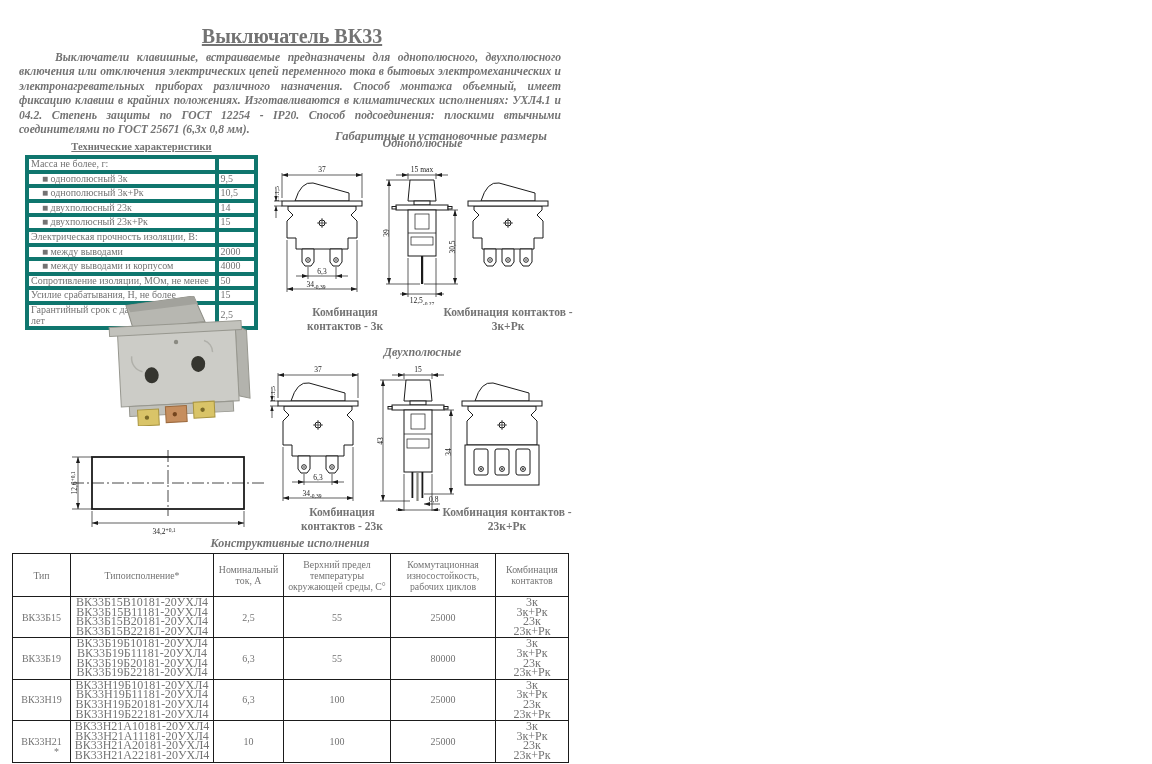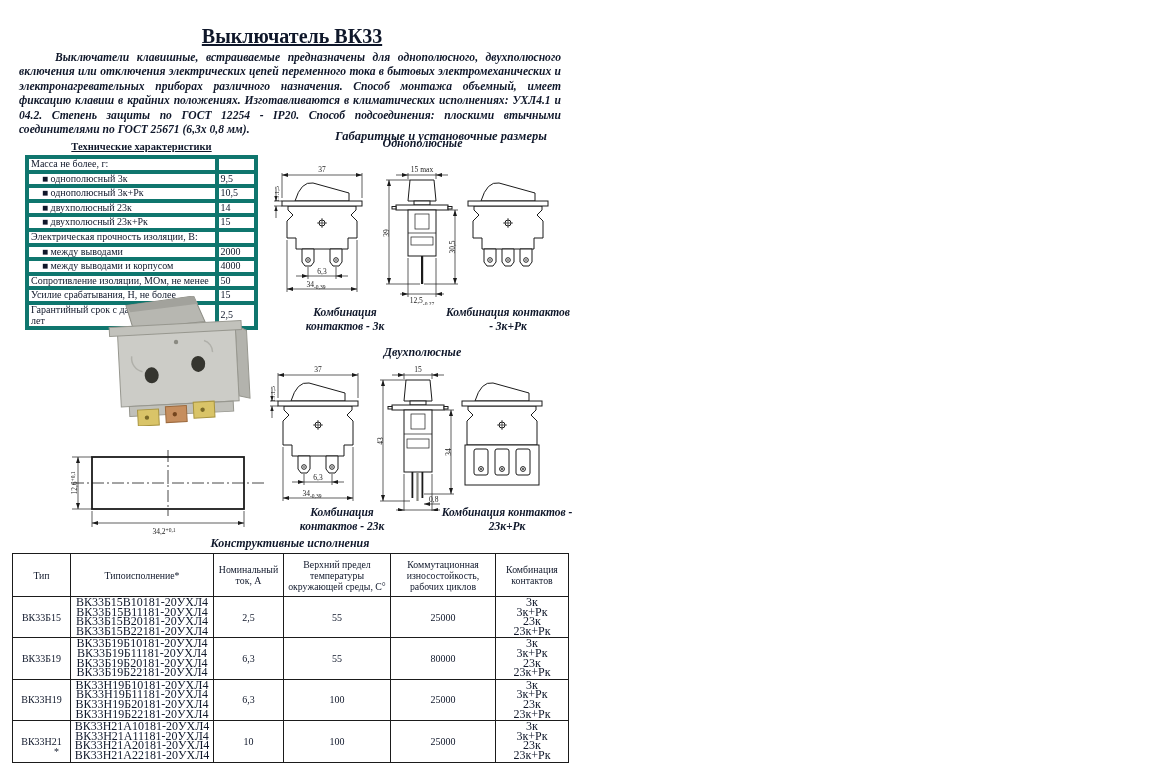--- a/index.html
+++ b/index.html
@@ -1,29 +1,29 @@
 <!DOCTYPE html>
 <html><head>
 <meta charset="utf-8">
 <style>
   html,body{margin:0;padding:0;background:#888;}
   .page{position:relative;width:1152px;height:764px;background:#ffffff;overflow:hidden;
-        font-family:"Liberation Serif",serif;color:#0f172a;}
+        font-family:"Liberation Serif",serif;color:#737373;}
   .abs{position:absolute;}
   .doc-title{left:0;top:25px;width:584px;text-align:center;font-size:20px;font-weight:bold;
              text-decoration:underline;}
   .intro{left:19px;top:51px;width:542px;font-size:11.6px;line-height:14.4px;font-weight:bold;
          font-style:italic;text-align:justify;text-indent:36px;}
   .h-bolditalic{font-weight:bold;font-style:italic;text-align:center;}
   .dims-heading{left:312px;top:129px;width:258px;font-size:12.5px;}
   .sp-heading{left:300px;top:136px;width:245px;font-size:12px;}
   .dp-heading{left:300px;top:345px;width:245px;font-size:12px;}
   .mount-heading{left:58px;top:433px;width:215px;font-size:12px;margin-top:39px;}
   .versions-heading{left:12px;top:536px;width:556px;font-size:12px;}
-  .caption{font-size:11.5px;line-height:13.5px;font-weight:bold;font-style:italic;text-align:center;}
+  .caption{font-size:11.5px;line-height:13.5px;font-weight:bold;text-align:center;}
 
   .tech-title{left:25px;top:141px;width:233px;text-align:center;font-size:10.5px;font-weight:bold;
               text-decoration:underline;}
   table{border-collapse:collapse;}
   .tech-table{left:25px;top:155px;}
   .tech-table table{width:233px;border:2px solid #1b1b1b;}
   .tech-table td{border:4px solid #0f766e;font-size:10px;line-height:10.6px;padding:0 2px;
                  vertical-align:middle;}
   .tech-table td.lbl{width:195px;}
   .tech-table td.ind{padding-left:13px;}

